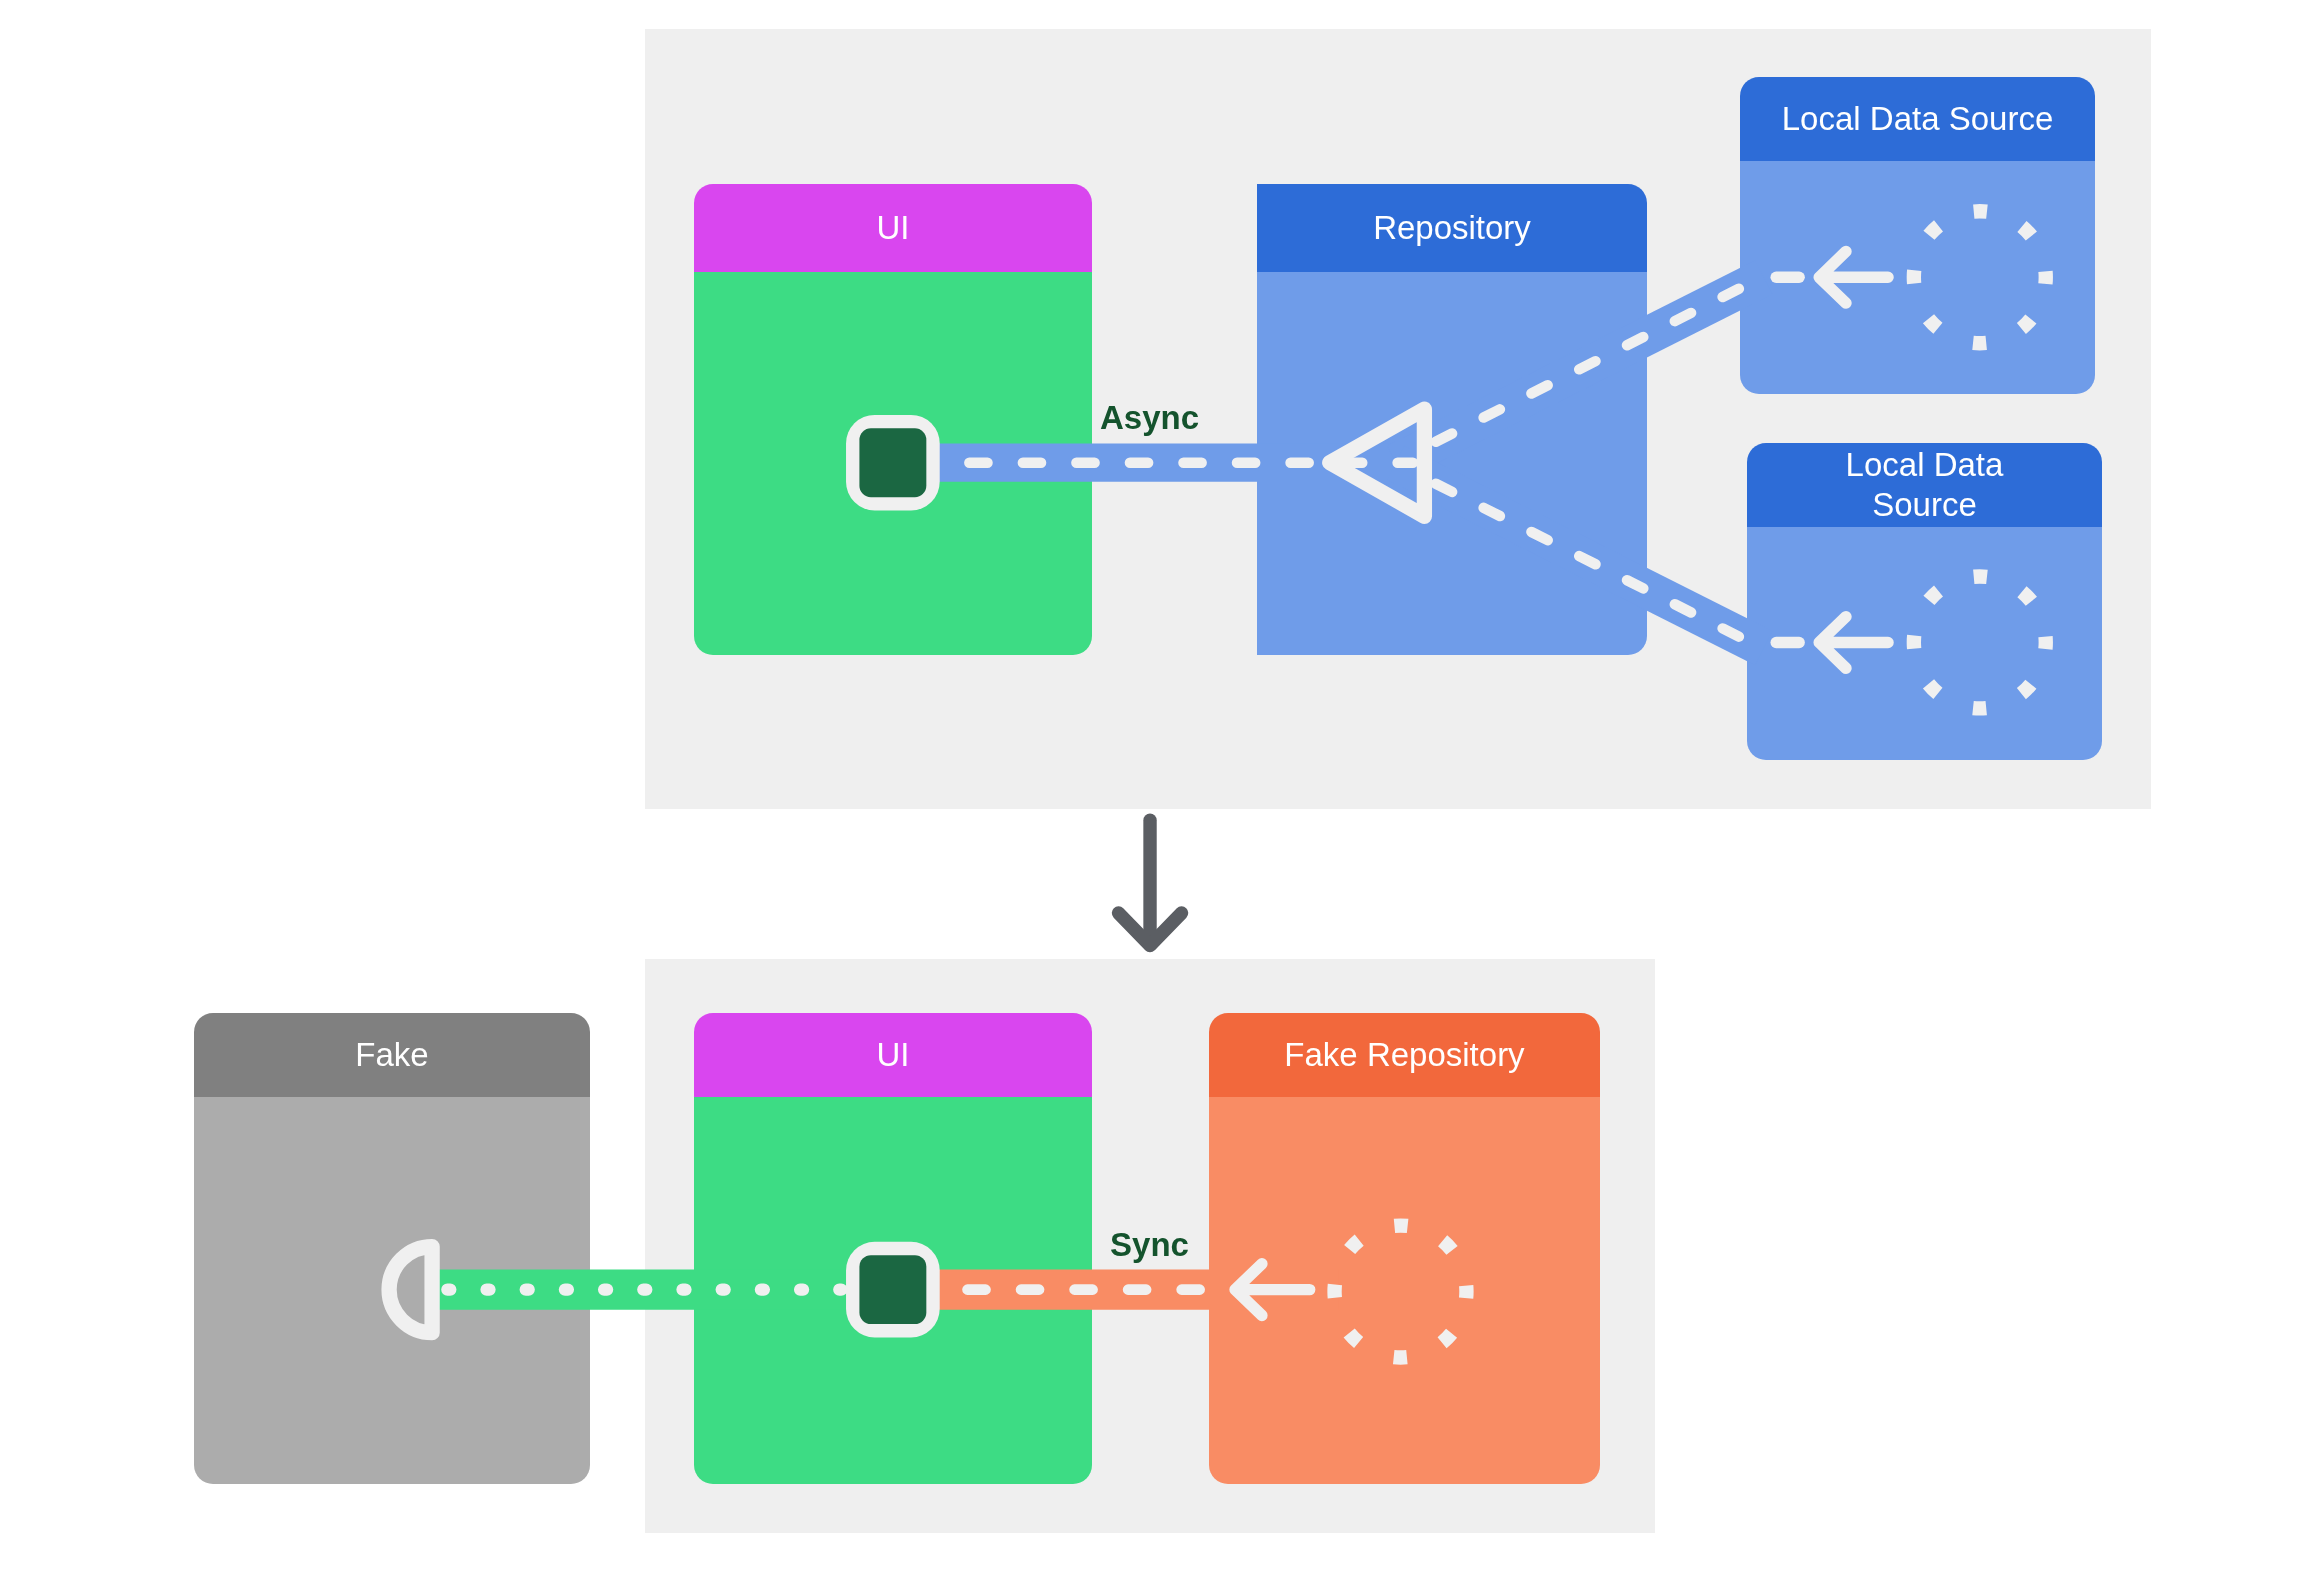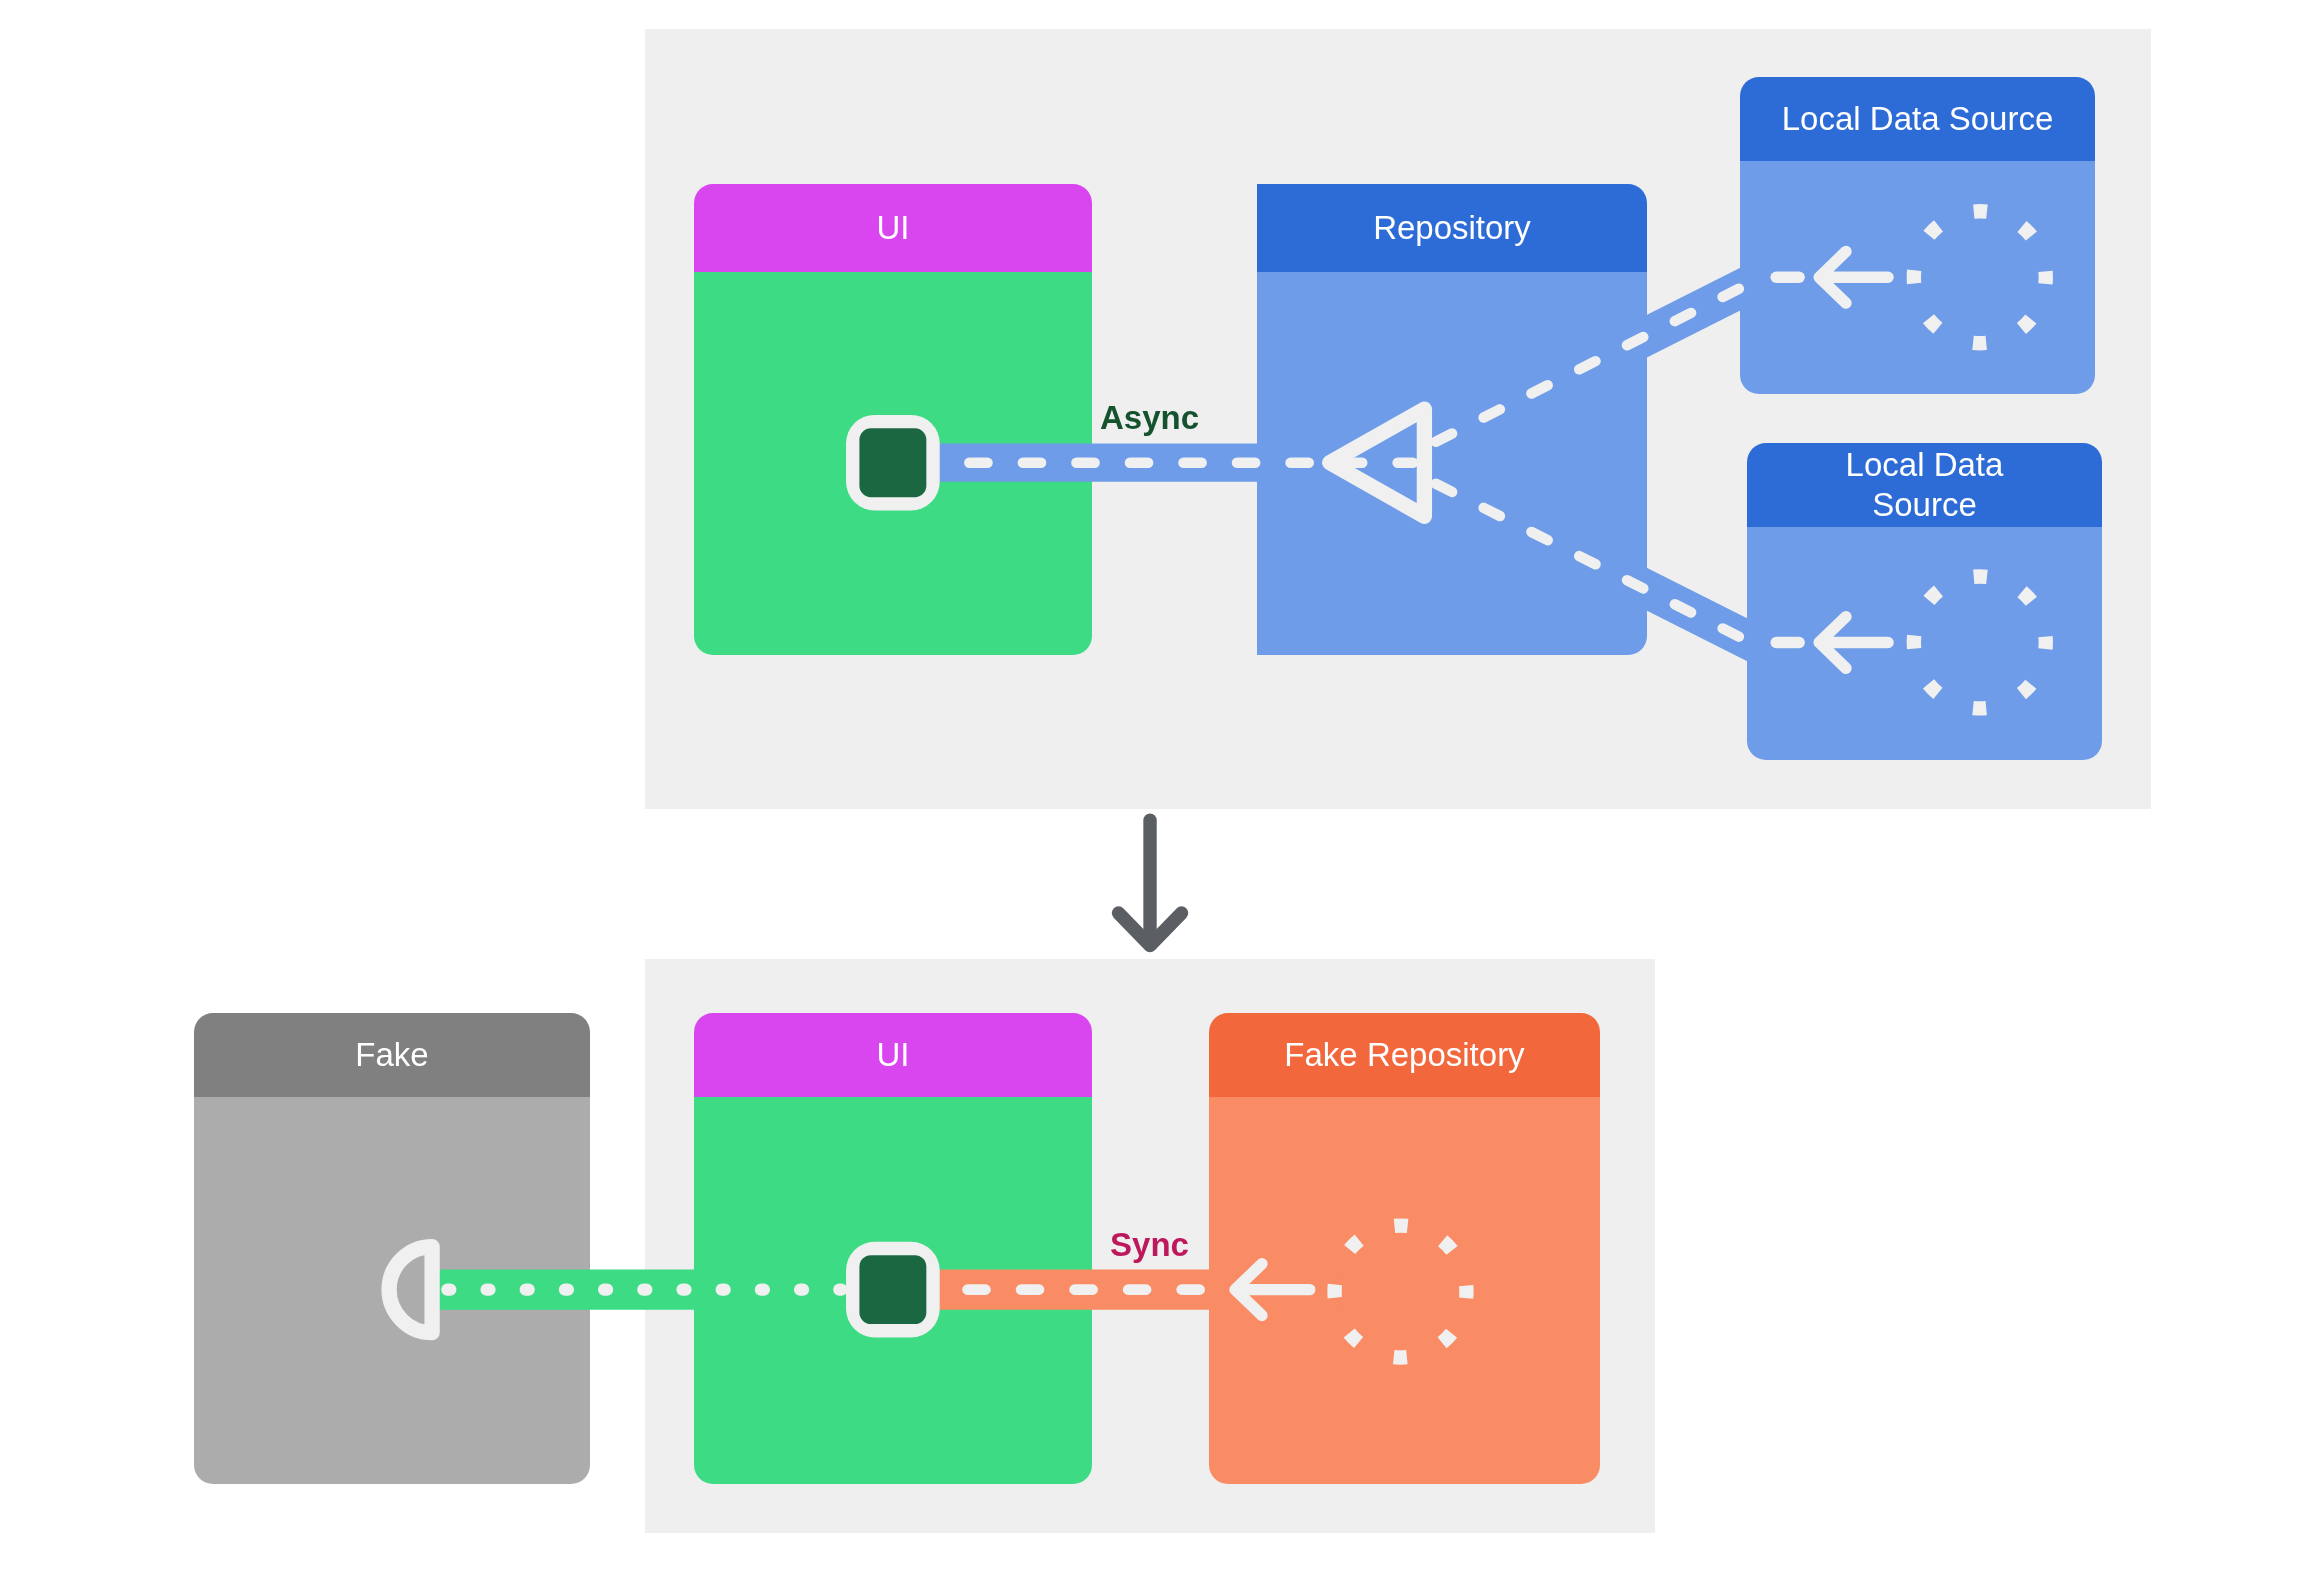--- a/index.html
+++ b/index.html
@@ -36,21 +36,21 @@
   .wsingledash{stroke:#f0f0f0;stroke-width:12;stroke-linecap:round;fill:none;}
   .warrow{stroke:#f0f0f0;stroke-width:12;stroke-linecap:round;stroke-linejoin:round;fill:none;}
   .wtriangle{stroke:#f0f0f0;stroke-width:16;stroke-linejoin:round;fill:none;}
   .wcircle{stroke:#f0f0f0;stroke-width:15;fill:none;stroke-dasharray:14 40.2;stroke-dashoffset:7;}
   .wsocket{stroke:#f0f0f0;stroke-width:16;stroke-linejoin:round;fill:#acacac;}
   .chip-outer{fill:#f0f0f0;}
   .chip-inner{fill:#1b6742;}
   .darrow{stroke:#5b5e63;stroke-width:14;stroke-linecap:round;stroke-linejoin:round;fill:none;}
   .flow-label{position:absolute;width:143px;text-align:center;font-size:33px;font-weight:700;}
   .flow-label.async{left:1078px;top:399px;color:#14532d;}
-  .flow-label.sync{left:1078px;top:1226px;color:#be185d;}
+  .flow-label.sync{left:1078px;top:1226px;color:#14532d;}
 </style>
 </head>
 <body>
 
 <div class="canvas">
 
   <div class="panel top"></div>
   <div class="panel bottom"></div>
 
   <div class="card" style="left:694px;top:184px;width:398px;height:471px;">

